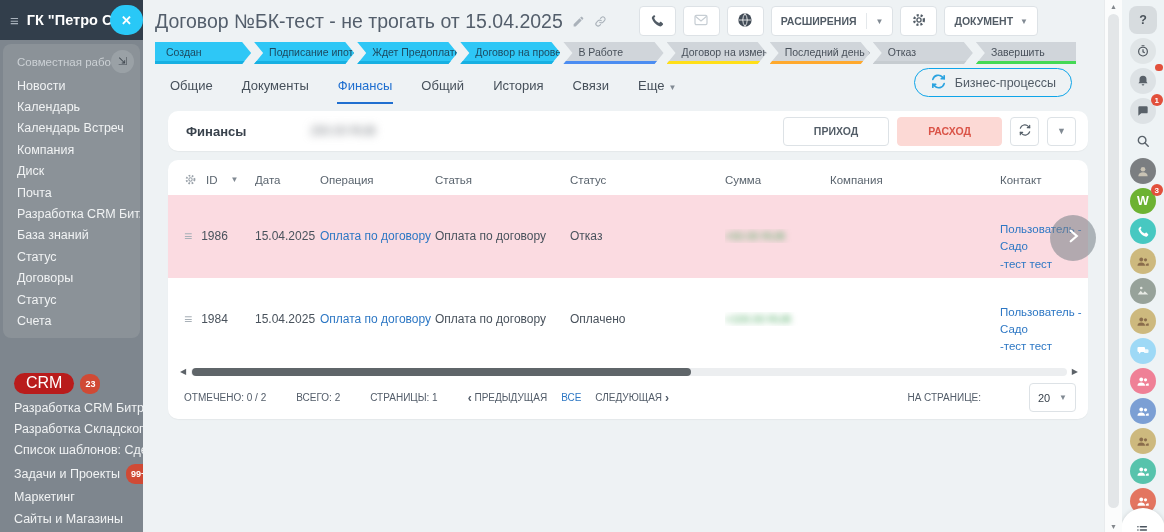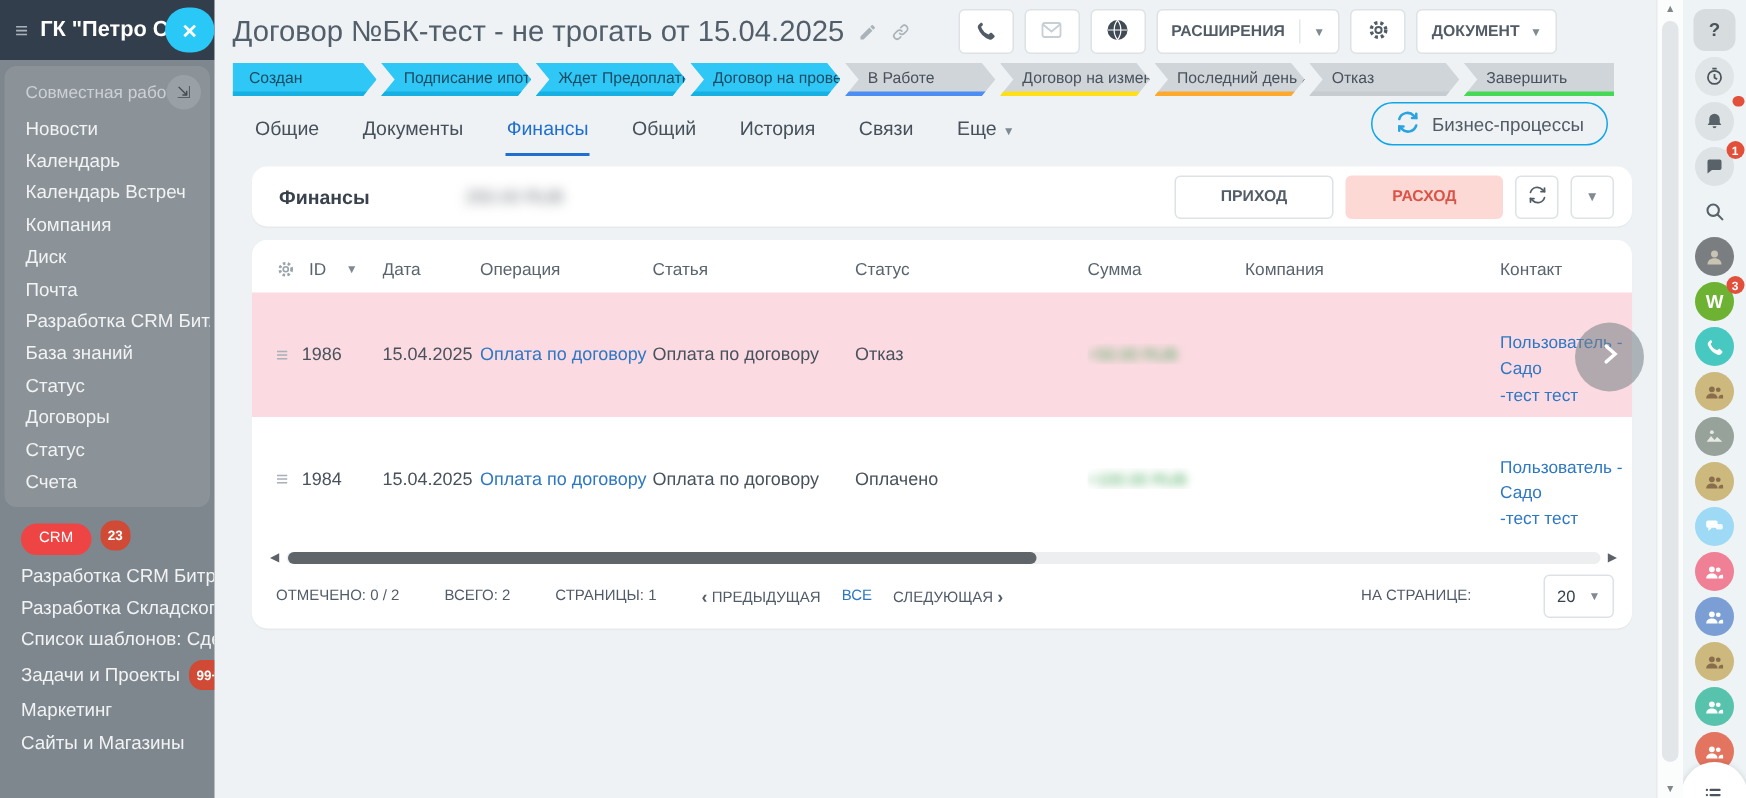--- a/index.html
+++ b/index.html
@@ -12,21 +12,21 @@
   .sb-head { height:40px; background:#323e4b; display:flex; align-items:center; gap:8px; padding:0 10px; }
   .burger { color:#a9b2bc; font-size:15px; line-height:1; }
   .sb-company { color:#fff; font-weight:bold; font-size:14.5px; white-space:nowrap; overflow:hidden; }
   .sb-close { position:absolute; top:5px; right:0; width:33px; height:30px; background:#29c8f7; border-radius:16px; color:#fff; display:flex; align-items:center; justify-content:center; font-size:13px; font-weight:bold; cursor:pointer; }
   .sb-panel { margin:4px 3px 0; background:#8b9298; border-radius:8px; padding:2px 0 6px; }
   .sb-section { display:flex; align-items:center; justify-content:space-between; padding:4px 6px 2px 14px; color:#ccd1d5; font-size:11.5px; }
   .sb-sec-label { white-space:nowrap; overflow:hidden; }
   .sb-collapse { width:23px; height:23px; min-width:23px; border-radius:50%; background:#9aa1a6; color:#424a52; display:flex; align-items:center; justify-content:center; font-size:11px; }
   .sb-item { padding:2.6px 14px; font-size:12.5px; color:#f1f3f4; line-height:16.2px; white-space:nowrap; overflow:hidden; cursor:pointer; }
   .sb-lower { padding:7px 0 0; }
-  .crm-pill { display:inline-block; background:#ef4444; border-radius:11px; padding:2px 12px 3px; font-size:10px; color:#fff; }
+  .crm-pill { display:inline-block; background:#b91c1c; border-radius:11px; padding:2px 12px 3px; font-size:16px; color:#fff;margin-top:26px; }
   .badge-red { display:inline-block; background:#d04a35; color:#fff; border-radius:9px; font-size:9px; padding:2px 5px; margin-left:6px; font-weight:bold; vertical-align:1px;text-align:right; }
 
   
   .main { flex:1; min-width:0; position:relative; padding-left:12px; overflow:hidden; }
   .title-row { display:flex; align-items:center; height:38px; margin-top:2px; }
   .page-title { font-size:19.5px; color:#535e6b; white-space:nowrap; }
   .t-icon { margin-left:9px; color:#aab2ba; display:inline-flex; }
   .t-icon svg { width:13px; height:13px; }
   .header-actions { position:absolute; right:66px; top:6px; display:flex; gap:7px; align-items:center; z-index:5; }
   .hbtn { height:30px; min-width:37px; background:#fff; border:1px solid #dde2e6; border-radius:4px; display:flex; align-items:center; justify-content:center; color:#525c66; font-size:10.5px; font-weight:bold; padding:0 9px; cursor:pointer; }

